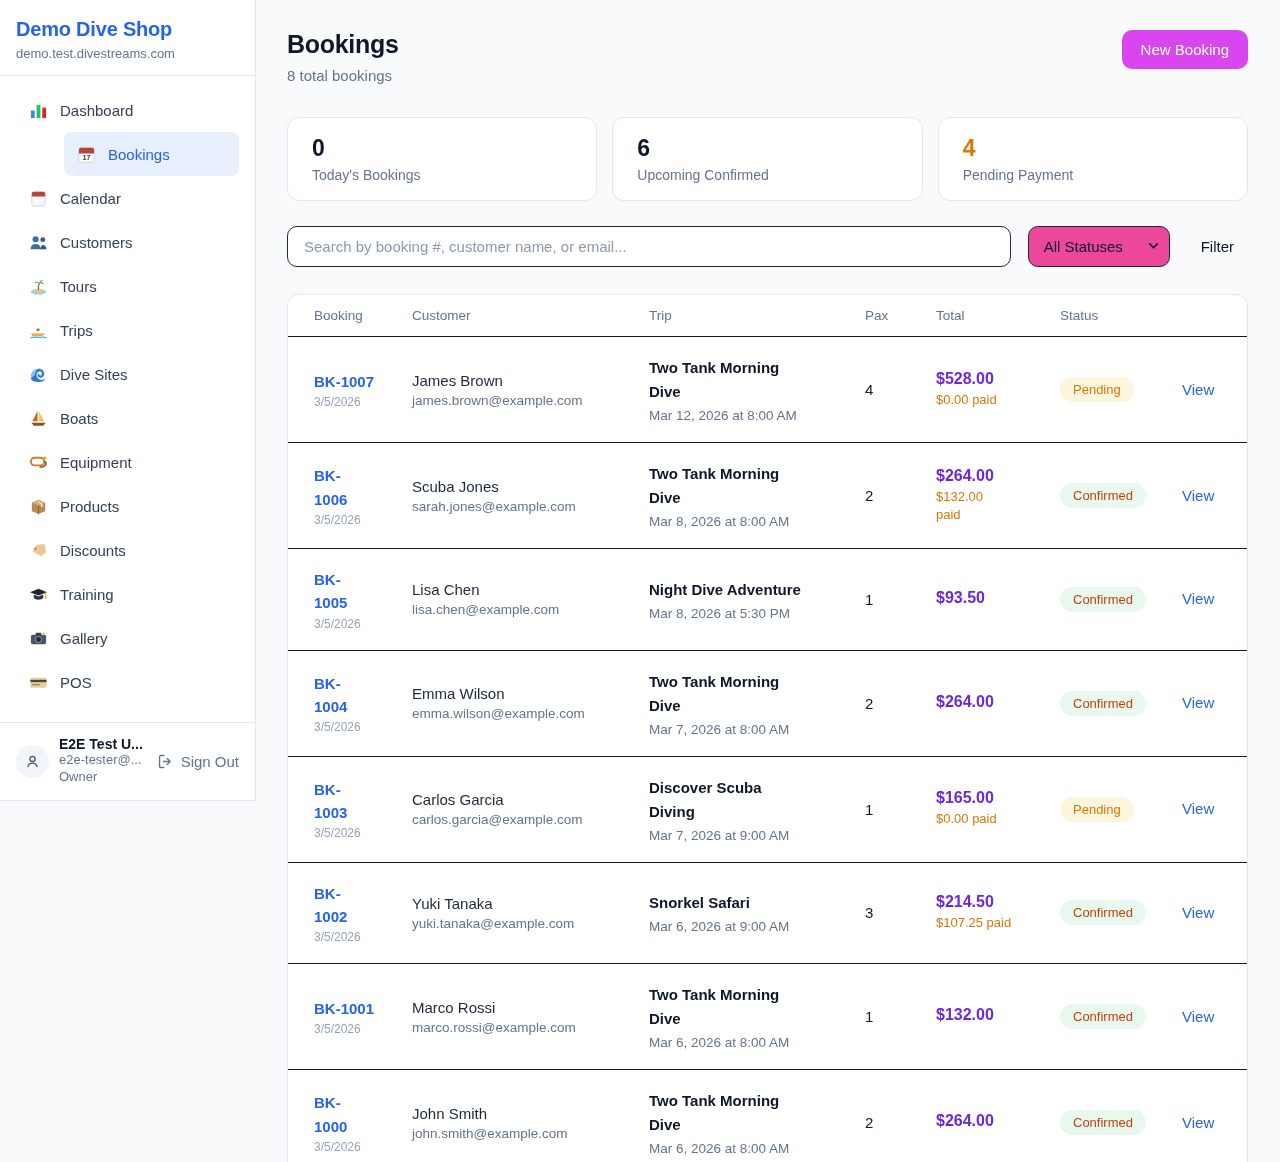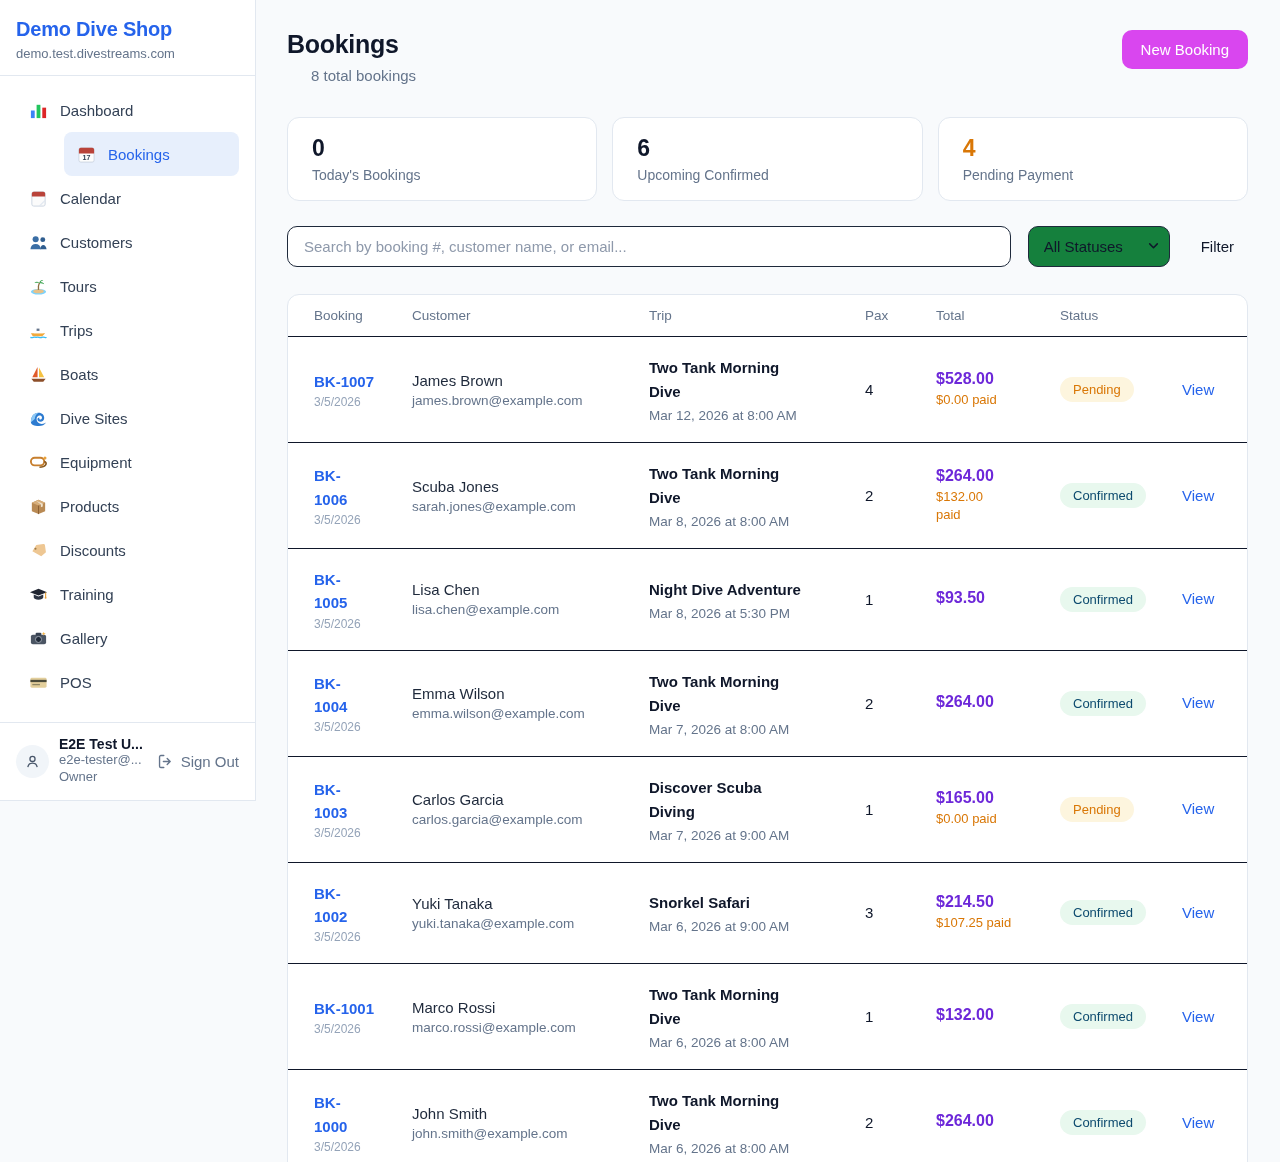--- a/index.html
+++ b/index.html
@@ -47,21 +47,21 @@
   .signout {
     display:flex; align-items:center; gap:7px;
     color:#64748b; font-size:15px; cursor:pointer; white-space:nowrap;
     background:none; border:none; font-family:inherit;
   }
 
   
   .main { position:absolute; left:256px; top:0; width:1024px; padding:30px 32px 0 31px; }
   .page-header { display:flex; justify-content:space-between; align-items:flex-start; }
   .page-title { font-size:25px; font-weight:700; color:#0f172a; letter-spacing:-0.3px; }
-  .page-subtitle { margin-top:8px; font-size:15px; color:#64748b;margin-left:24px; }
+  .page-subtitle { margin-top:8px; font-size:15px; color:#64748b; }
   .btn-primary {
     background:#d946ef; color:#ffffff; border:none; border-radius:10px;
     font-family:inherit; font-size:15px; font-weight:500;
     padding:11px 19px; cursor:pointer;
   }
 
   .stats { margin-top:33px; display:grid; grid-template-columns:1fr 1fr 1fr; gap:15px; }
   .stat-card {
     background:#ffffff; border:1px solid #e2e8f0; border-radius:12px;
     padding:17px 24px 16px 24px; height:84px;
@@ -75,21 +75,21 @@
     flex:1 1 auto; height:41px;
     border:1px solid #1e293b; border-radius:10px;
     padding:0 16px; font-size:15px; font-family:inherit; color:#0f172a;
     background:#ffffff; outline:none;
   }
   .search-input::placeholder { color:#8e99ab; }
   .select-wrap { position:relative; flex:0 0 142px; }
   .status-select {
     width:142px; height:41px; appearance:none; -webkit-appearance:none;
     border:1px solid #1e293b; border-radius:10px;
-    background:#15803d; font-family:inherit; font-size:15px; color:#0f172a;
+    background:#ec4899; font-family:inherit; font-size:15px; color:#0f172a;
     padding:0 28px 0 15px; cursor:pointer; outline:none;
   }
   .select-chevron { position:absolute; right:10px; top:13px; pointer-events:none; }
   .btn-filter {
     background:none; border:none; font-family:inherit;
     font-size:15px; color:#0f172a; padding:0 14px; cursor:pointer;
   }
 
   
   .table-card {
@@ -115,21 +115,21 @@
   .trip-name { font-size:15px; font-weight:600; color:#0f172a; white-space:pre-line; line-height:1.6; }
   .trip-date { margin-top:4px; font-size:13.5px; color:#64748b; }
   .pax { font-size:15px; color:#0f172a; }
   .total-amt { font-size:16px; font-weight:700; color:#6d28d9; }
   .total-paid { margin-top:3px; font-size:13px; color:#d97706; white-space:pre-line; line-height:1.4; }
   .badge {
     display:inline-block; padding:5px 13px; border-radius:999px;
     font-size:13px; font-weight:500;
   }
   .badge-pending { background:#fdf5de; color:#d97706; }
-  .badge-confirmed { background:#e8f8ee; color:#0c4a6e; }
+  .badge-confirmed { background:#e8f8ee; color:#c2410c; }
   .view-link { color:#2563eb; font-size:15px; font-weight:500; text-decoration:none; }
 </style>
 </head>
 <body>
 
 <div class="page">
 
   <aside class="sidebar">
     <div class="brand">
       <div class="brand-name">Demo Dive Shop</div>
@@ -183,32 +183,32 @@
         <span class="ni"><svg viewBox="0 0 20 20" width="19" height="19">
               <path d="M2 13h15l-3 3H4z" fill="#f2a93b"></path>
               <path d="M5 13l2-3h5l3 3z" fill="#fefefe"></path>
               <rect x="8" y="8" width="3" height="2.4" fill="#64748b"></rect>
               <path d="M1.5 17.2c2 .9 4-.9 6 0 2-.9 4 .9 6 0 2-.9 4 .9 5 0" stroke="#38bdf8" stroke-width="1.3" fill="none"></path>
             </svg></span>
         <span>Trips</span>
       </div>
       <div class="nav-item">
         <span class="ni"><svg viewBox="0 0 20 20" width="19" height="19">
+              <path d="M2 14c0-6 3-10 8-10 4 0 6 2.5 6 5.5 0 2.4-1.8 4-4.1 4-1.8 0-3-1.1-3-2.6 0-1.2.9-2 2-2-.6 1.7.8 2.6 2 1.9 1.1-.6 1.1-2.6-.4-3.6C10.8 6 8 7.3 8 10.6c0 3 2.4 5.1 5.6 5.1 1.6 0 3-.4 4.4-1.4-1.6 2.6-4.2 3.7-7.6 3.7-5 0-8.4-1.6-8.4-4z" fill="#2d7bd0"></path>
+              <path d="M2 14c0-6 3-10 8-10-2.6 1.7-3.8 3.8-3.9 6.6z" fill="#8ec9f5"></path>
+            </svg></span>
+        <span>Dive Sites</span>
+      </div>
+      <div class="nav-item">
+        <span class="ni"><svg viewBox="0 0 20 20" width="19" height="19">
               <path d="M9 2v11H3.5z" fill="#e05b2b"></path>
               <path d="M10.5 2.5V13h5.5z" fill="#f5c242"></path>
               <path d="M2.5 14.5h15l-2.5 3h-10z" fill="#8d4f2a"></path>
             </svg></span>
         <span>Boats</span>
-      </div>
-      <div class="nav-item">
-        <span class="ni"><svg viewBox="0 0 20 20" width="19" height="19">
-              <path d="M2 14c0-6 3-10 8-10 4 0 6 2.5 6 5.5 0 2.4-1.8 4-4.1 4-1.8 0-3-1.1-3-2.6 0-1.2.9-2 2-2-.6 1.7.8 2.6 2 1.9 1.1-.6 1.1-2.6-.4-3.6C10.8 6 8 7.3 8 10.6c0 3 2.4 5.1 5.6 5.1 1.6 0 3-.4 4.4-1.4-1.6 2.6-4.2 3.7-7.6 3.7-5 0-8.4-1.6-8.4-4z" fill="#2d7bd0"></path>
-              <path d="M2 14c0-6 3-10 8-10-2.6 1.7-3.8 3.8-3.9 6.6z" fill="#8ec9f5"></path>
-            </svg></span>
-        <span>Dive Sites</span>
       </div>
       <div class="nav-item">
         <span class="ni"><svg viewBox="0 0 20 20" width="19" height="19">
               <rect x="2" y="5" width="14" height="8" rx="4" fill="none" stroke="#c77f2e" stroke-width="2"></rect>
               <path d="M16 9c2 0 2.5 2 1.5 3.5S14 15 11 15" fill="none" stroke="#8a5a1e" stroke-width="1.8"></path>
               <circle cx="16.8" cy="5.2" r="1.6" fill="#e8a13c"></circle>
             </svg></span>
         <span>Equipment</span>
       </div>
       <div class="nav-item">

